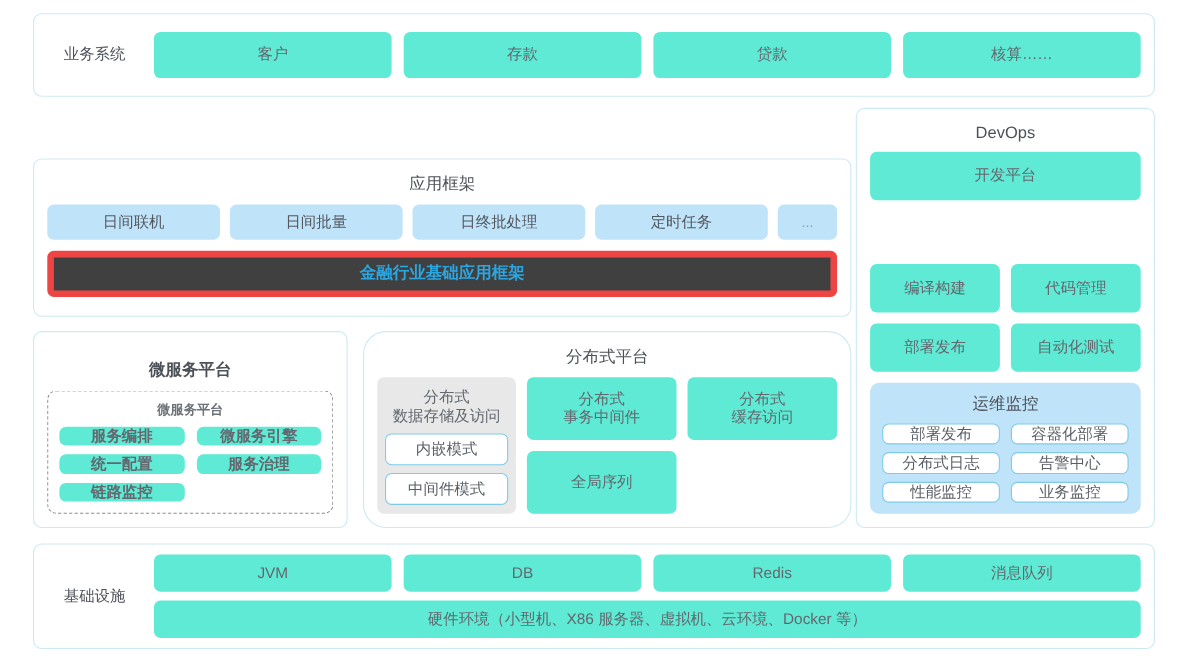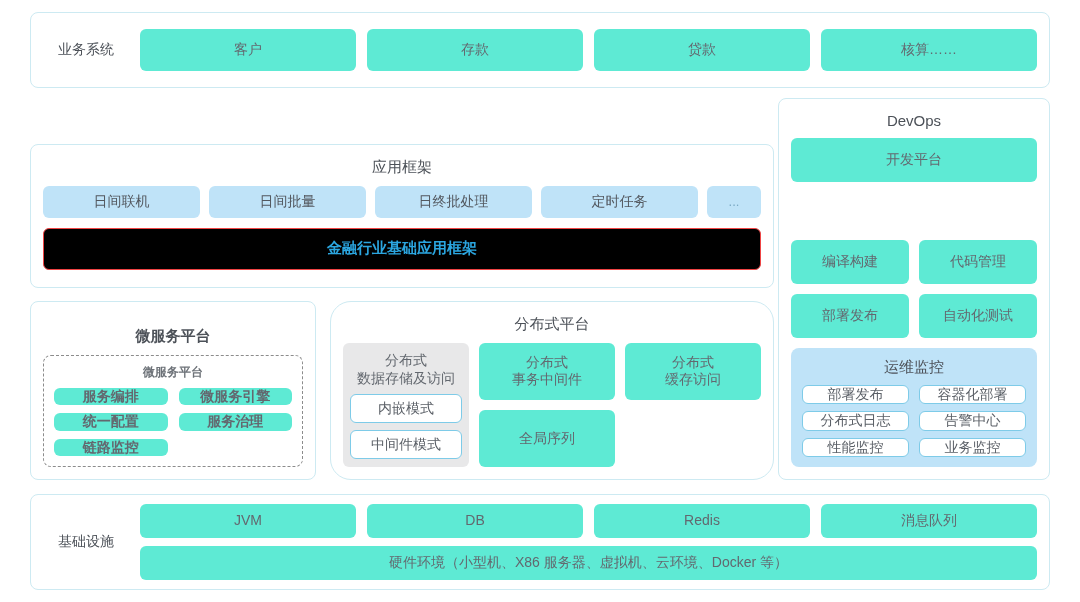--- a/index.html
+++ b/index.html
@@ -123,29 +123,29 @@
   .appfw-chips {
     display: flex;
     gap: 9px;
     height: 32px;
   }
   .appfw-chips .chip-blue { flex: 1; }
   .appfw-chips .chip-blue.narrow { flex: 0 0 54px; font-size: 13px; color: #7aa9c4; }
   .fin-bar {
     margin-top: 10px;
     height: 42px;
-    border: 1px solid #ef4444;
+    border: 6px solid #ef4444;
     border-radius: 6px;
     display: flex;
     align-items: center;
     justify-content: center;
     color: #2ba6e0;
     font-size: 15px;
     font-weight: bold;
-    background: #000000;
+    background: #404040;
   }
 
   
   .mid-lower {
     flex: 1;
     display: flex;
     gap: 14px;
     min-height: 0;
   }
   .micro {

